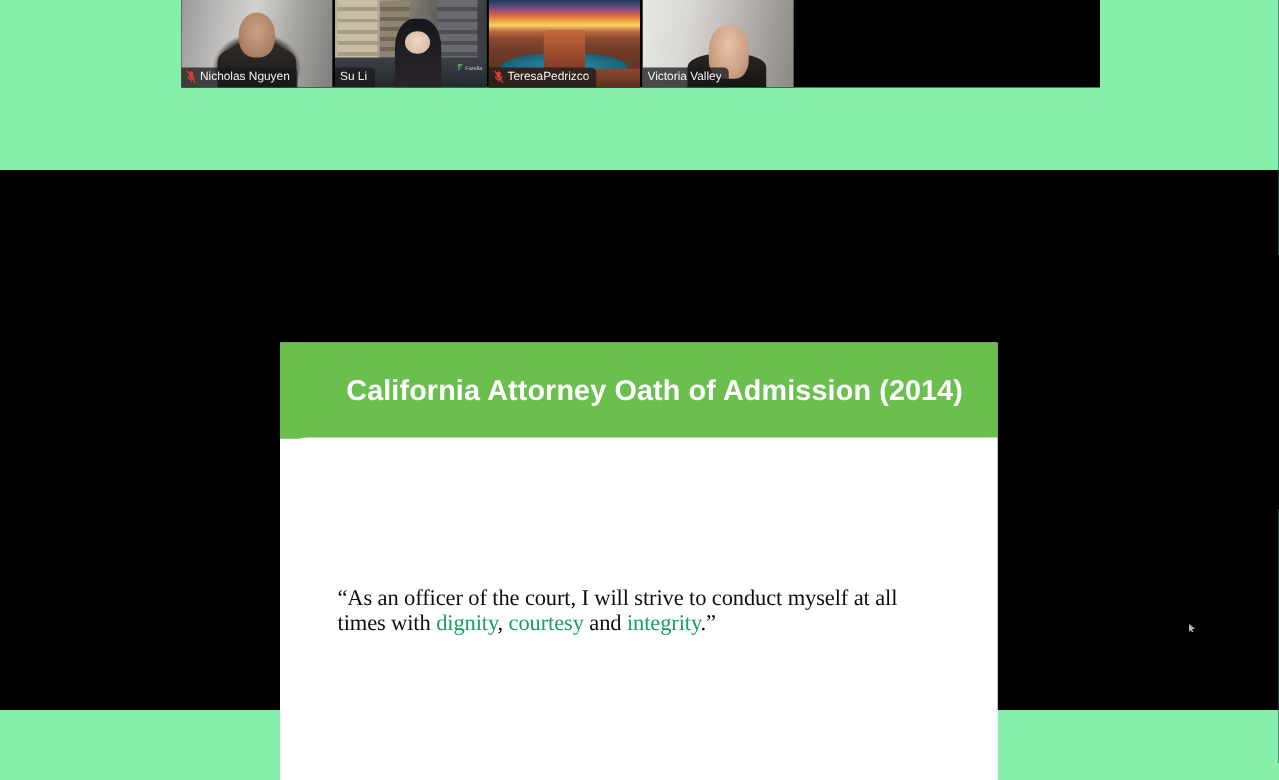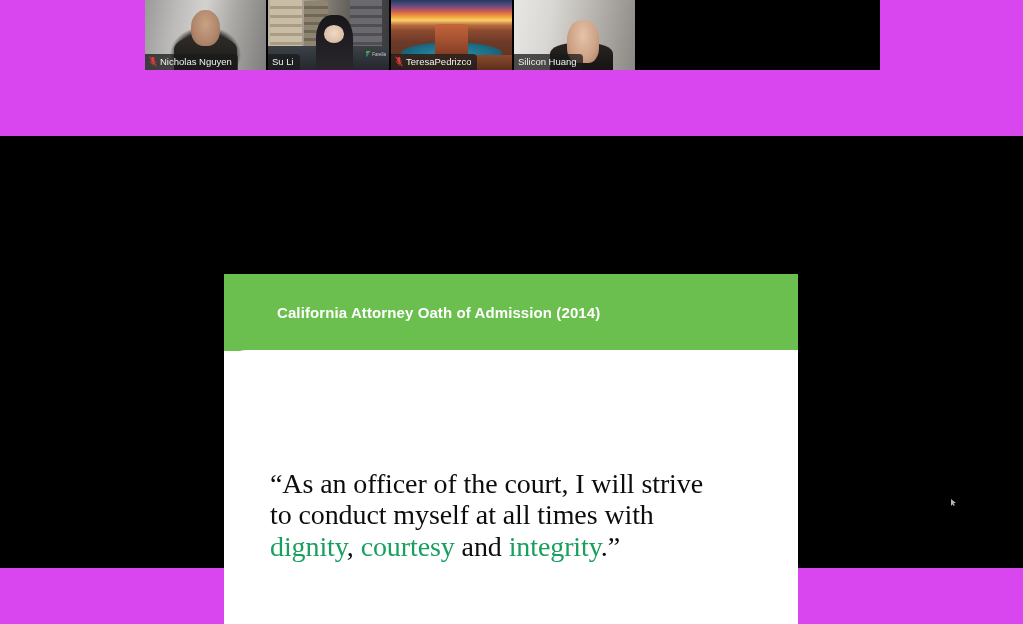--- a/index.html
+++ b/index.html
@@ -3,21 +3,21 @@
 <meta charset="utf-8">
 <style>
   * { margin:0; padding:0; box-sizing:border-box; }
   html, body {
     width:1023px; height:624px;
     background:#17171b; overflow:hidden;
     font-family:"Liberation Sans", sans-serif;
   }
 
   
-  #stage { position:relative; width:1023px; height:624px; background:#d946ef; }
+  #stage { position:relative; width:1023px; height:624px; background:#86efac; }
 
   
   #filmstrip {
     position:absolute; left:145px; top:0; width:735px; height:70px;
     display:flex; gap:2px; background:#000;
   }
   .tile {
     position:relative; width:121px; height:70px;
     overflow:hidden; background:#2a2a2a; flex:0 0 auto;
   }
@@ -182,33 +182,33 @@
     position:absolute; left:224px; top:138px;
     width:574px; height:430px;
     background:#ffffff;
   }
   #slide-header {
     position:relative; width:100%; height:77px;
     background:#6bbf4e;
     display:flex; align-items:center;
   }
   #slide-title {
-    color:#ffffff; font-size:15px; font-weight:bold;
+    color:#ffffff; font-size:23px; font-weight:bold;
     letter-spacing:.1px; padding-left:53px;
   }
   #slide-body {
     position:relative; width:100%; height:353px;
     background:#ffffff;
     border-top-left-radius:22px;
     margin-top:-1px;
   }
   #quote {
     position:absolute; left:46px; top:118px; width:460px;
     font-family:"Liberation Serif", serif;
-    font-size:28px; line-height:1.12;
+    font-size:18px; line-height:1.12;
     color:#0d0d0d; letter-spacing:-.1px;
   }
   .hl { color:#17a05e; }
 
   
   #pointer-dot {
     position:absolute; left:951px; top:363px;
     width:5px; height:7px; background:#d6d6d6; opacity:.85;
     clip-path:polygon(0 0,0 100%,30% 74%,55% 100%,75% 88%,50% 62%,100% 56%);
   }
@@ -270,21 +270,21 @@
           <path d="M5 9.8v2.4" stroke="#e03b3b" stroke-width="1.1"></path>
           <path d="M.8 1 9.2 13" stroke="#e03b3b" stroke-width="1.3"></path>
         </svg>
         <span class="nm">TeresaPedrizco</span>
       </div>
     </div>
 
     <div class="tile">
       <div class="tile-video bg-home"></div>
       <div class="namebar">
-        <span class="nm">Silicon Huang</span>
+        <span class="nm">Victoria Valley</span>
       </div>
     </div>
 
   </div>
 
   <div id="share-canvas">
 
     <div id="slide">
 
       <div id="slide-header">

